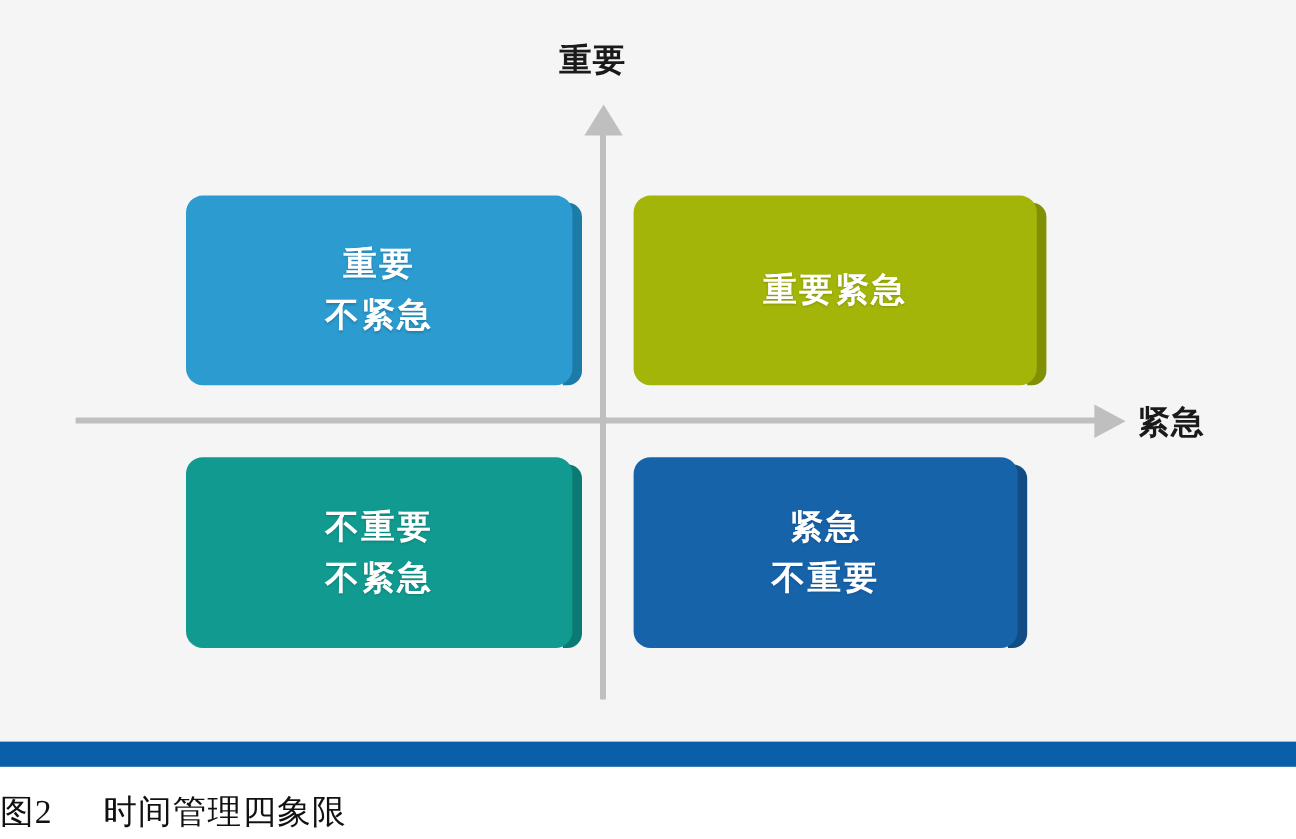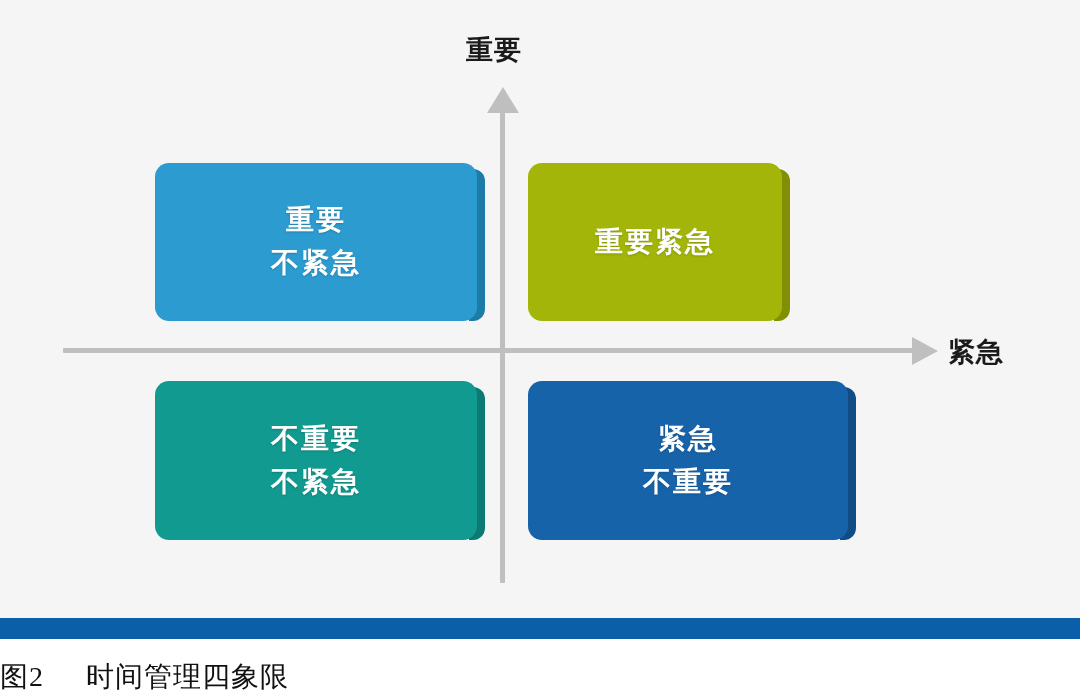--- a/index.html
+++ b/index.html
@@ -133,21 +133,21 @@
 
   #quadrant-important-noturgent {
     left: 155px;
     top: 163px;
     width: 322px;
     height: 158px;
   }
   #quadrant-important-urgent {
     left: 528px;
     top: 163px;
-    width: 254px;
+    width: 336px;
     height: 158px;
     justify-content: center;
   }
   #quadrant-notimportant-noturgent {
     left: 155px;
     top: 381px;
     width: 322px;
     height: 159px;
   }
   #quadrant-urgent-notimportant {

